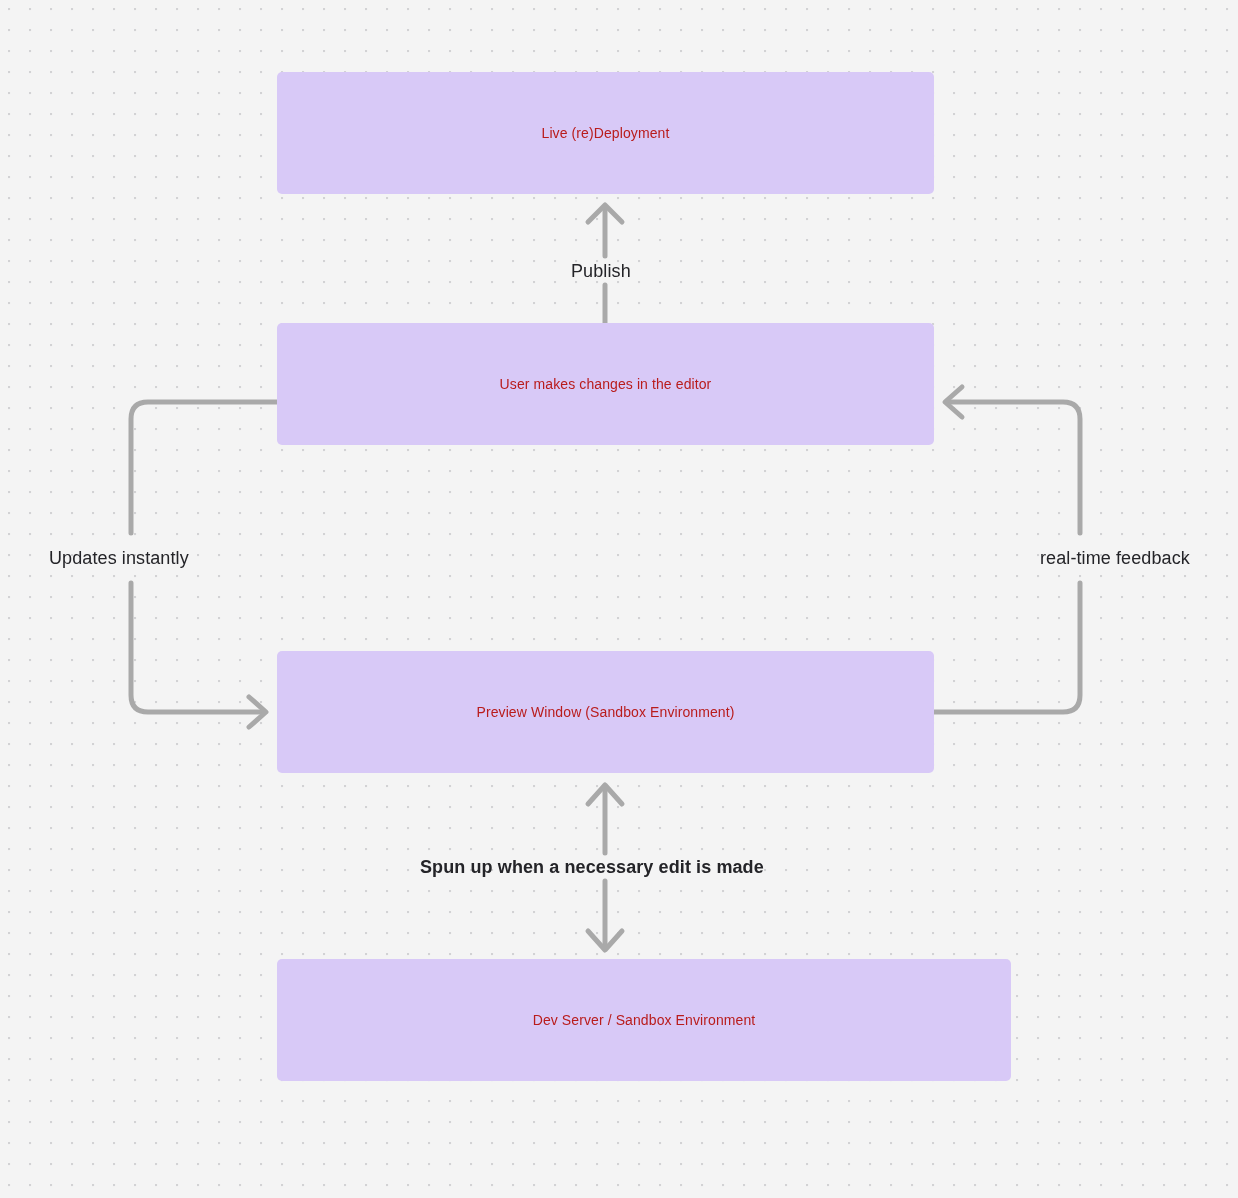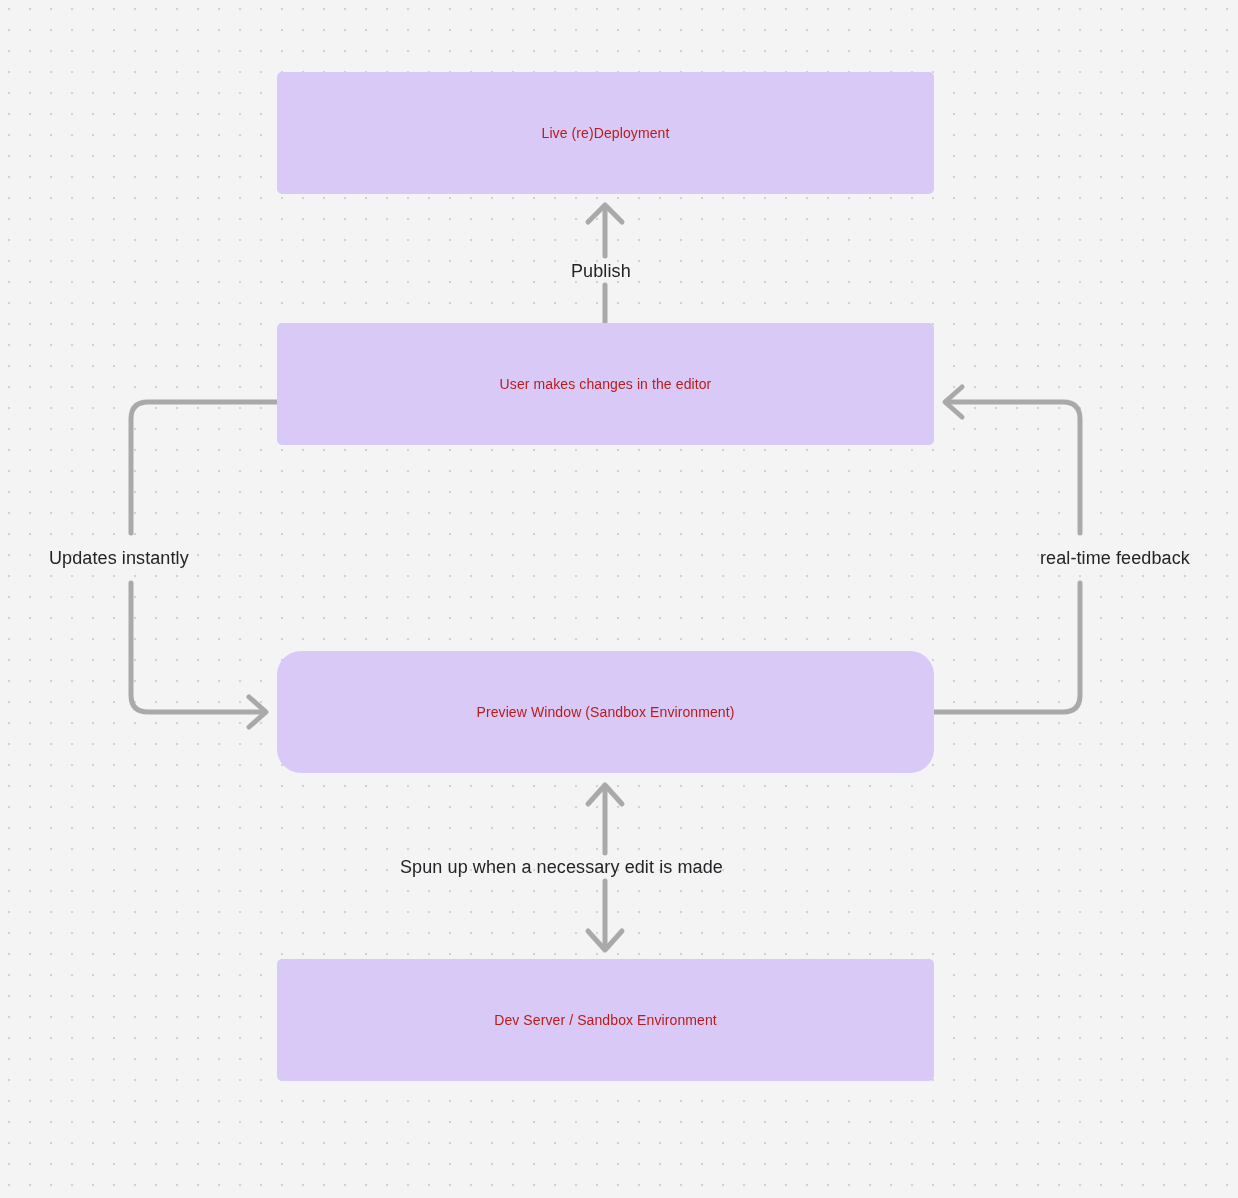--- a/index.html
+++ b/index.html
@@ -88,29 +88,29 @@
   </svg>
 
   <div class="node" style="left:277px; top:72px; width:657px; height:122px;">
     <span class="node-label">Live (re)Deployment</span>
   </div>
 
   <div class="node" style="left:277px; top:323px; width:657px; height:122px;">
     <span class="node-label">User makes changes in the editor</span>
   </div>
 
-  <div class="node" style="left:277px; top:651px; width:657px; height:122px;border-radius:24px;">
+  <div class="node" style="left:277px; top:651px; width:657px; height:122px;">
     <span class="node-label">Preview Window (Sandbox Environment)</span>
   </div>
 
-  <div class="node" style="left:277px; top:959px; width:657px; height:122px;">
+  <div class="node" style="left:277px; top:959px; width:734px; height:122px;">
     <span class="node-label">Dev Server / Sandbox Environment</span>
   </div>
 
   <div class="edge-label" style="left:571px; top:262px;">Publish</div>
 
   <div class="edge-label" style="left:49px; top:549px;text-align:right;">Updates instantly</div>
 
   <div class="edge-label" style="left:1040px; top:549px;">real-time feedback</div>
 
-  <div class="edge-label" style="left:400px; top:858px;">Spun up when a necessary edit is made</div>
+  <div class="edge-label" style="left:420px; top:858px;font-weight:bold;">Spun up when a necessary edit is made</div>
 
 </div>
 
 </body></html>

